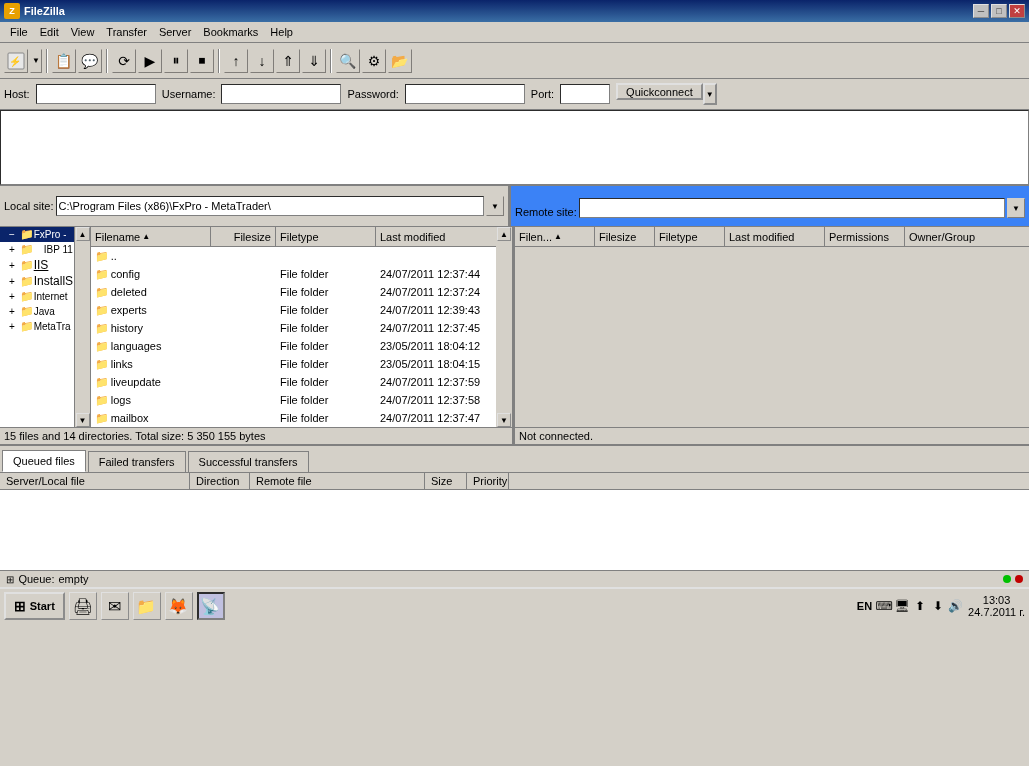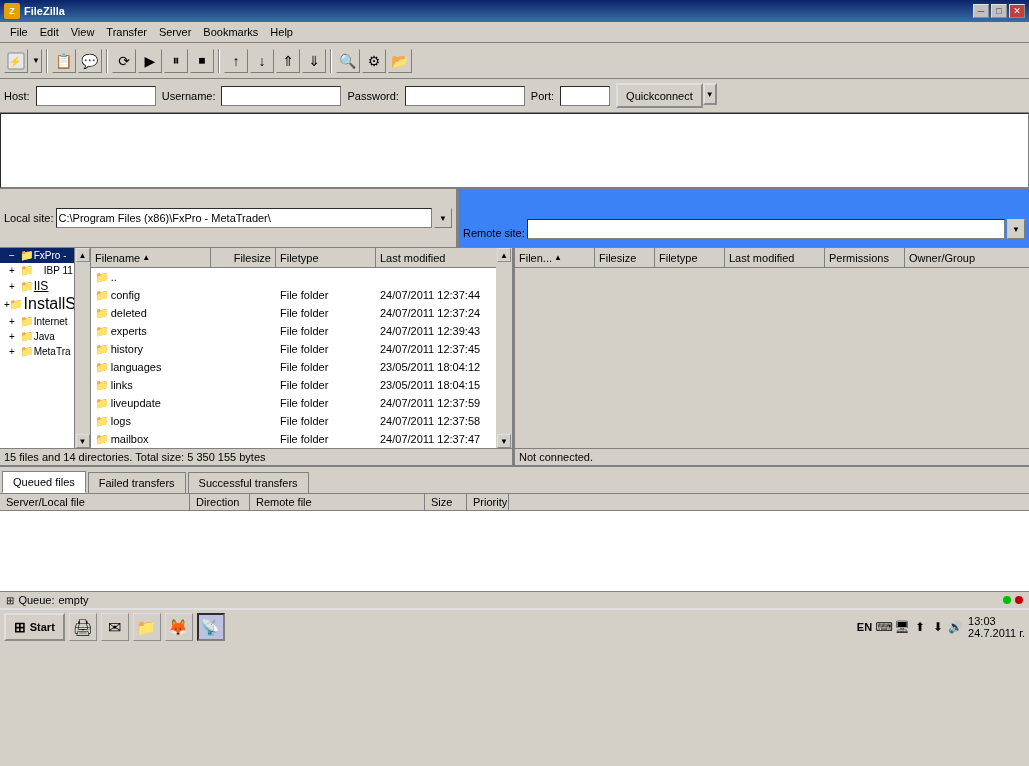--- a/index.html
+++ b/index.html
@@ -19,21 +19,21 @@
     
     .toolbar { background: #d4d0c8; border-bottom: 1px solid #808080; padding: 2px 4px; display: flex; align-items: center; gap: 2px; min-height: 36px; }
     .toolbar-btn { width: 24px; height: 24px; background: #d4d0c8; border: 1px outset #d4d0c8; cursor: pointer; display: flex; align-items: center; justify-content: center; font-size: 14px; }
     .toolbar-separator { width: 2px; height: 24px; border-left: 1px solid #808080; border-right: 1px solid white; margin: 0 2px; }
     .toolbar-dropdown { width: 12px; height: 24px; background: #d4d0c8; border: 1px outset #d4d0c8; cursor: pointer; display: flex; align-items: center; justify-content: center; font-size: 8px; }
     
     
     .connection-bar { background: #d4d0c8; padding: 4px; display: flex; align-items: center; gap: 6px; border-bottom: 1px solid #808080; }
     .conn-label { font-size: 11px; }
     .conn-input { height: 20px; border: 1px inset #808080; background: white; padding: 0 2px; font-size: 11px; }
-    .quickconnect-btn { height: 25px; background: #d4d0c8; border: 2px outset #e0e0e0; padding: 0 8px; cursor: pointer; font-size: 11px; display: flex; align-items: center; }
+    .quickconnect-btn { height: 17px; background: #d4d0c8; border: 2px outset #e0e0e0; padding: 0 8px; cursor: pointer; font-size: 11px; display: flex; align-items: center; }
     .quickconnect-dropdown { width: 14px; height: 22px; background: #d4d0c8; border: 2px outset #e0e0e0; cursor: pointer; display: flex; align-items: center; justify-content: center; font-size: 8px; }
     
     
     .log-area { background: white; height: 80px; border: 1px inset #808080; margin: 0; overflow-y: auto; padding: 2px; }
     .pane-label { font-size: 11px; }
     .pane-path { flex: 1; height: 20px; border: 1px inset #808080; background: white; margin: 0 2px; padding: 0 2px; font-size: 11px; }
     .pane-dropdown { height: 20px; width: 18px; background: #d4d0c8; border: 1px outset #d4d0c8; cursor: pointer; display: flex; align-items: center; justify-content: center; font-size: 8px; }
     .file-list-col { padding: 2px 4px; border-right: 1px solid #808080; font-size: 11px; cursor: pointer; user-select: none; white-space: nowrap; overflow: hidden; display: flex; align-items: center; }
     .file-list-col:last-child { border-right: none; }
     .file-list-col .sort-arrow { font-size: 8px; margin-left: 2px; }
@@ -48,21 +48,21 @@
     
     
     .taskbar { background: #d4d0c8; border-top: 2px outset #e0e0e0; height: 36px; display: flex; align-items: center; justify-content: space-between; padding: 0 4px; }
     .taskbar-left { display: flex; align-items: center; gap: 4px; }
     .start-btn { background: #d4d0c8; border: 2px outset #e0e0e0; padding: 2px 8px; cursor: pointer; font-size: 11px; font-weight: bold; display: flex; align-items: center; gap: 4px; height: 28px; }
     .taskbar-app { width: 28px; height: 28px; background: #d4d0c8; border: 1px outset #e0e0e0; cursor: pointer; display: flex; align-items: center; justify-content: center; font-size: 16px; }
     .taskbar-right { display: flex; align-items: center; gap: 4px; margin-left: 8px; }
     .lang-indicator { font-size: 11px; font-weight: bold; }
     .sys-icons { display: flex; gap: 2px; align-items: center; }
     .sys-icon { width: 16px; height: 16px; display: flex; align-items: center; justify-content: center; font-size: 12px; }
-    .clock { font-size: 11px; text-align: left; }
+    .clock { font-size: 11px; text-align: center; }
     .dot-green { width: 8px; height: 8px; border-radius: 50%; background: #00c000; }
     .dot-red { width: 8px; height: 8px; border-radius: 50%; background: #c00000; }
     
     
     .queue-status { background: #d4d0c8; border-top: 1px solid #808080; padding: 2px 6px; display: flex; justify-content: space-between; align-items: center; font-size: 11px; }
     
     .tree-item { display: flex; align-items: center; padding: 1px 0; cursor: pointer; white-space: nowrap; }
     .tree-expand { width: 16px; display: inline-block; font-size: 10px; text-align: center; }
     
     .status-area { display: flex; border-top: 1px solid #808080; }
@@ -134,21 +134,21 @@
   <input class="conn-input" style="width: 50px;" type="text">
   <div style="display:flex; gap:0;">
     <div class="quickconnect-btn">Quickconnect</div>
     <div class="quickconnect-dropdown">▼</div>
   </div>
 </div>
 
 <div class="log-area" style="margin: 0; height:75px; border:1px inset #808080;"></div>
 
 <div style="display:flex; border-top:1px solid #808080;">
-  <div style="width:459px; display:flex; align-items:center; background:#d4d0c8; padding:19px 4px; border-bottom:1px solid #808080; border-right:3px solid #808080;">
+  <div style="width:511px; display:flex; align-items:center; background:#d4d0c8; padding:10px 4px; border-bottom:1px solid #808080; border-right:3px solid #808080;">
     <span class="pane-label">Local site:</span>
     <input class="pane-path" type="text" value="C:\Program Files (x86)\FxPro - MetaTrader\" style="flex: 1 1 0%; margin: 0px 2px;">
     <div class="pane-dropdown">▼</div>
   </div>
   <div style="flex:1; display:flex; align-items:flex-end; background:#3b82f6; padding:8px 4px; border-bottom:1px solid #808080;">
     <span class="pane-label">Remote site:</span>
     <input class="pane-path" type="text" style="flex: 1 1 0%; margin: 0px 2px;">
     <div class="pane-dropdown">▼</div>
   </div>
 </div>
@@ -170,21 +170,21 @@
           <span style="font-size:10px;margin-left:10px;">IBP 11</span>
         </div>
         <div class="tree-item" style="padding-left:4px;">
           <span class="tree-expand">+</span>
           <span style="color:#e8c000; font-size:11px;">📁</span>
           <span style="font-size:12px;text-decoration:underline;">IIS</span>
         </div>
         <div class="tree-item" style="padding-left:4px;">
           <span class="tree-expand">+</span>
           <span style="color:#e8c000; font-size:11px;">📁</span>
-          <span style="font-size:16px;">InstallS</span>
+          <span style="font-size:12px;">InstallS</span>
         </div>
         <div class="tree-item" style="padding-left:4px;">
           <span class="tree-expand">+</span>
           <span style="color:#e8c000; font-size:11px;">📁</span>
           <span style="font-size:10px;">Internet</span>
         </div>
         <div class="tree-item" style="padding-left:4px;">
           <span class="tree-expand">+</span>
           <span style="color:#e8c000; font-size:11px;">📁</span>
           <span style="font-size:10px;">Java</span>

